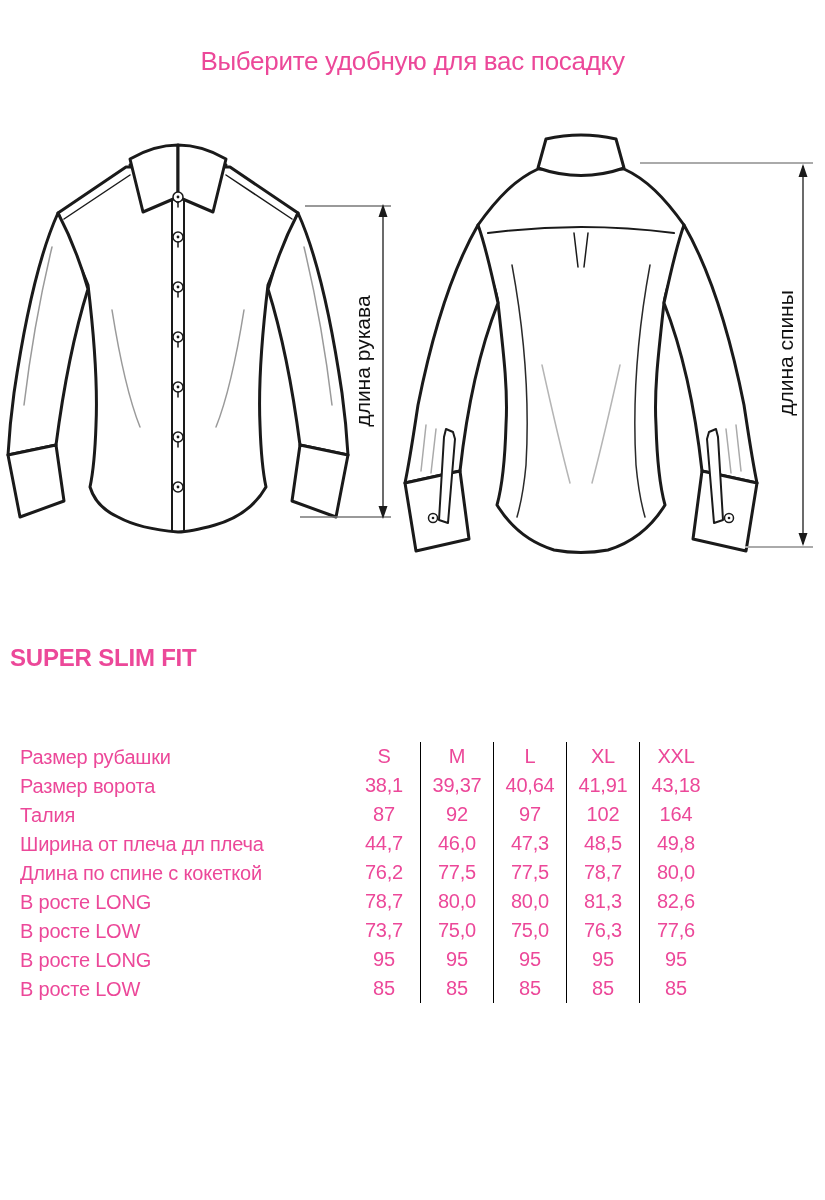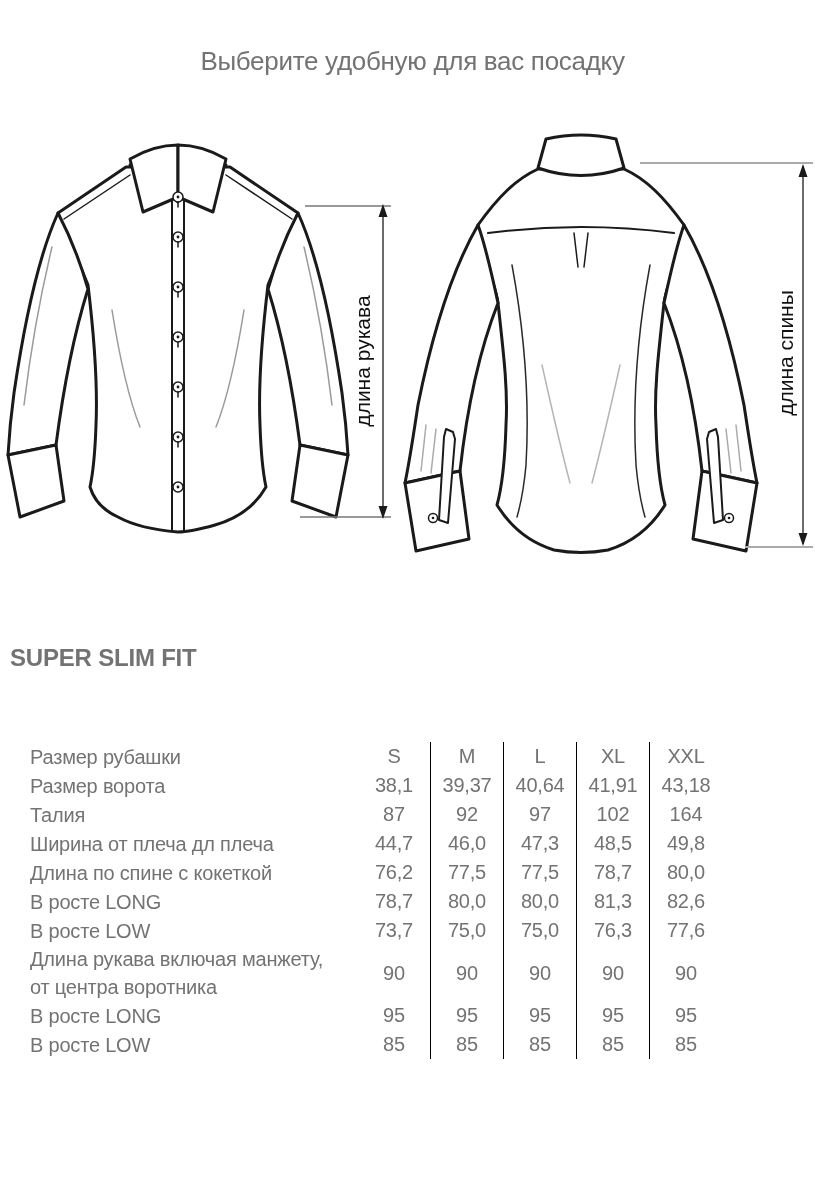--- a/index.html
+++ b/index.html
@@ -1,24 +1,24 @@
 <!DOCTYPE html>
 <html><head>
 <meta charset="utf-8">
 <style>
   html,body{margin:0;padding:0;background:#fff}
   .page{position:relative;width:825px;height:1200px;background:#ffffff;
-        font-family:"Liberation Sans",sans-serif;color:#737373;overflow:hidden}
+        font-family:"Liberation Sans",sans-serif;color:#ec4899;overflow:hidden}
   .title{position:absolute;top:46px;left:0;width:100%;text-align:center;
          font-size:26px;letter-spacing:-0.3px;font-weight:400}
   .svg-front{position:absolute;top:125px;left:0}
   .svg-back{position:absolute;top:125px;left:400px}
   .fit-heading{position:absolute;top:644px;left:10px;font-size:24px;font-weight:bold;letter-spacing:-0.2px}
   .fit-desc{position:absolute;top:646px;left:10px;width:748px;font-size:21px;line-height:31px;letter-spacing:-0.2px}
-  .size-table{position:absolute;top:742px;left:30px;border-collapse:collapse;table-layout:fixed}
+  .size-table{position:absolute;top:742px;left:20px;border-collapse:collapse;table-layout:fixed}
   .size-table td{padding:0;font-size:20px;letter-spacing:-0.2px;vertical-align:middle}
   td.lbl{width:328px;line-height:28px;white-space:pre-line;text-align:left}
   td.val{width:72px;line-height:29px;text-align:center}
   td.val + td.val{border-left:1.5px solid #000}
   svg text{font-family:"Liberation Sans",sans-serif}
 </style>
 </head>
 <body>
 
 <div class="page">
@@ -192,29 +192,20 @@
       </tr>
       <tr>
         <td class="lbl">В росте LOW</td>
         <td class="val">73,7</td>
         <td class="val">75,0</td>
         <td class="val">75,0</td>
         <td class="val">76,3</td>
         <td class="val">77,6</td>
       </tr>
       <tr>
-        <td class="lbl">Длина рукава включая манжету,
-от центра воротника</td>
-        <td class="val">90</td>
-        <td class="val">90</td>
-        <td class="val">90</td>
-        <td class="val">90</td>
-        <td class="val">90</td>
-      </tr>
-      <tr>
         <td class="lbl">В росте LONG</td>
         <td class="val">95</td>
         <td class="val">95</td>
         <td class="val">95</td>
         <td class="val">95</td>
         <td class="val">95</td>
       </tr>
       <tr>
         <td class="lbl">В росте LOW</td>
         <td class="val">85</td>

